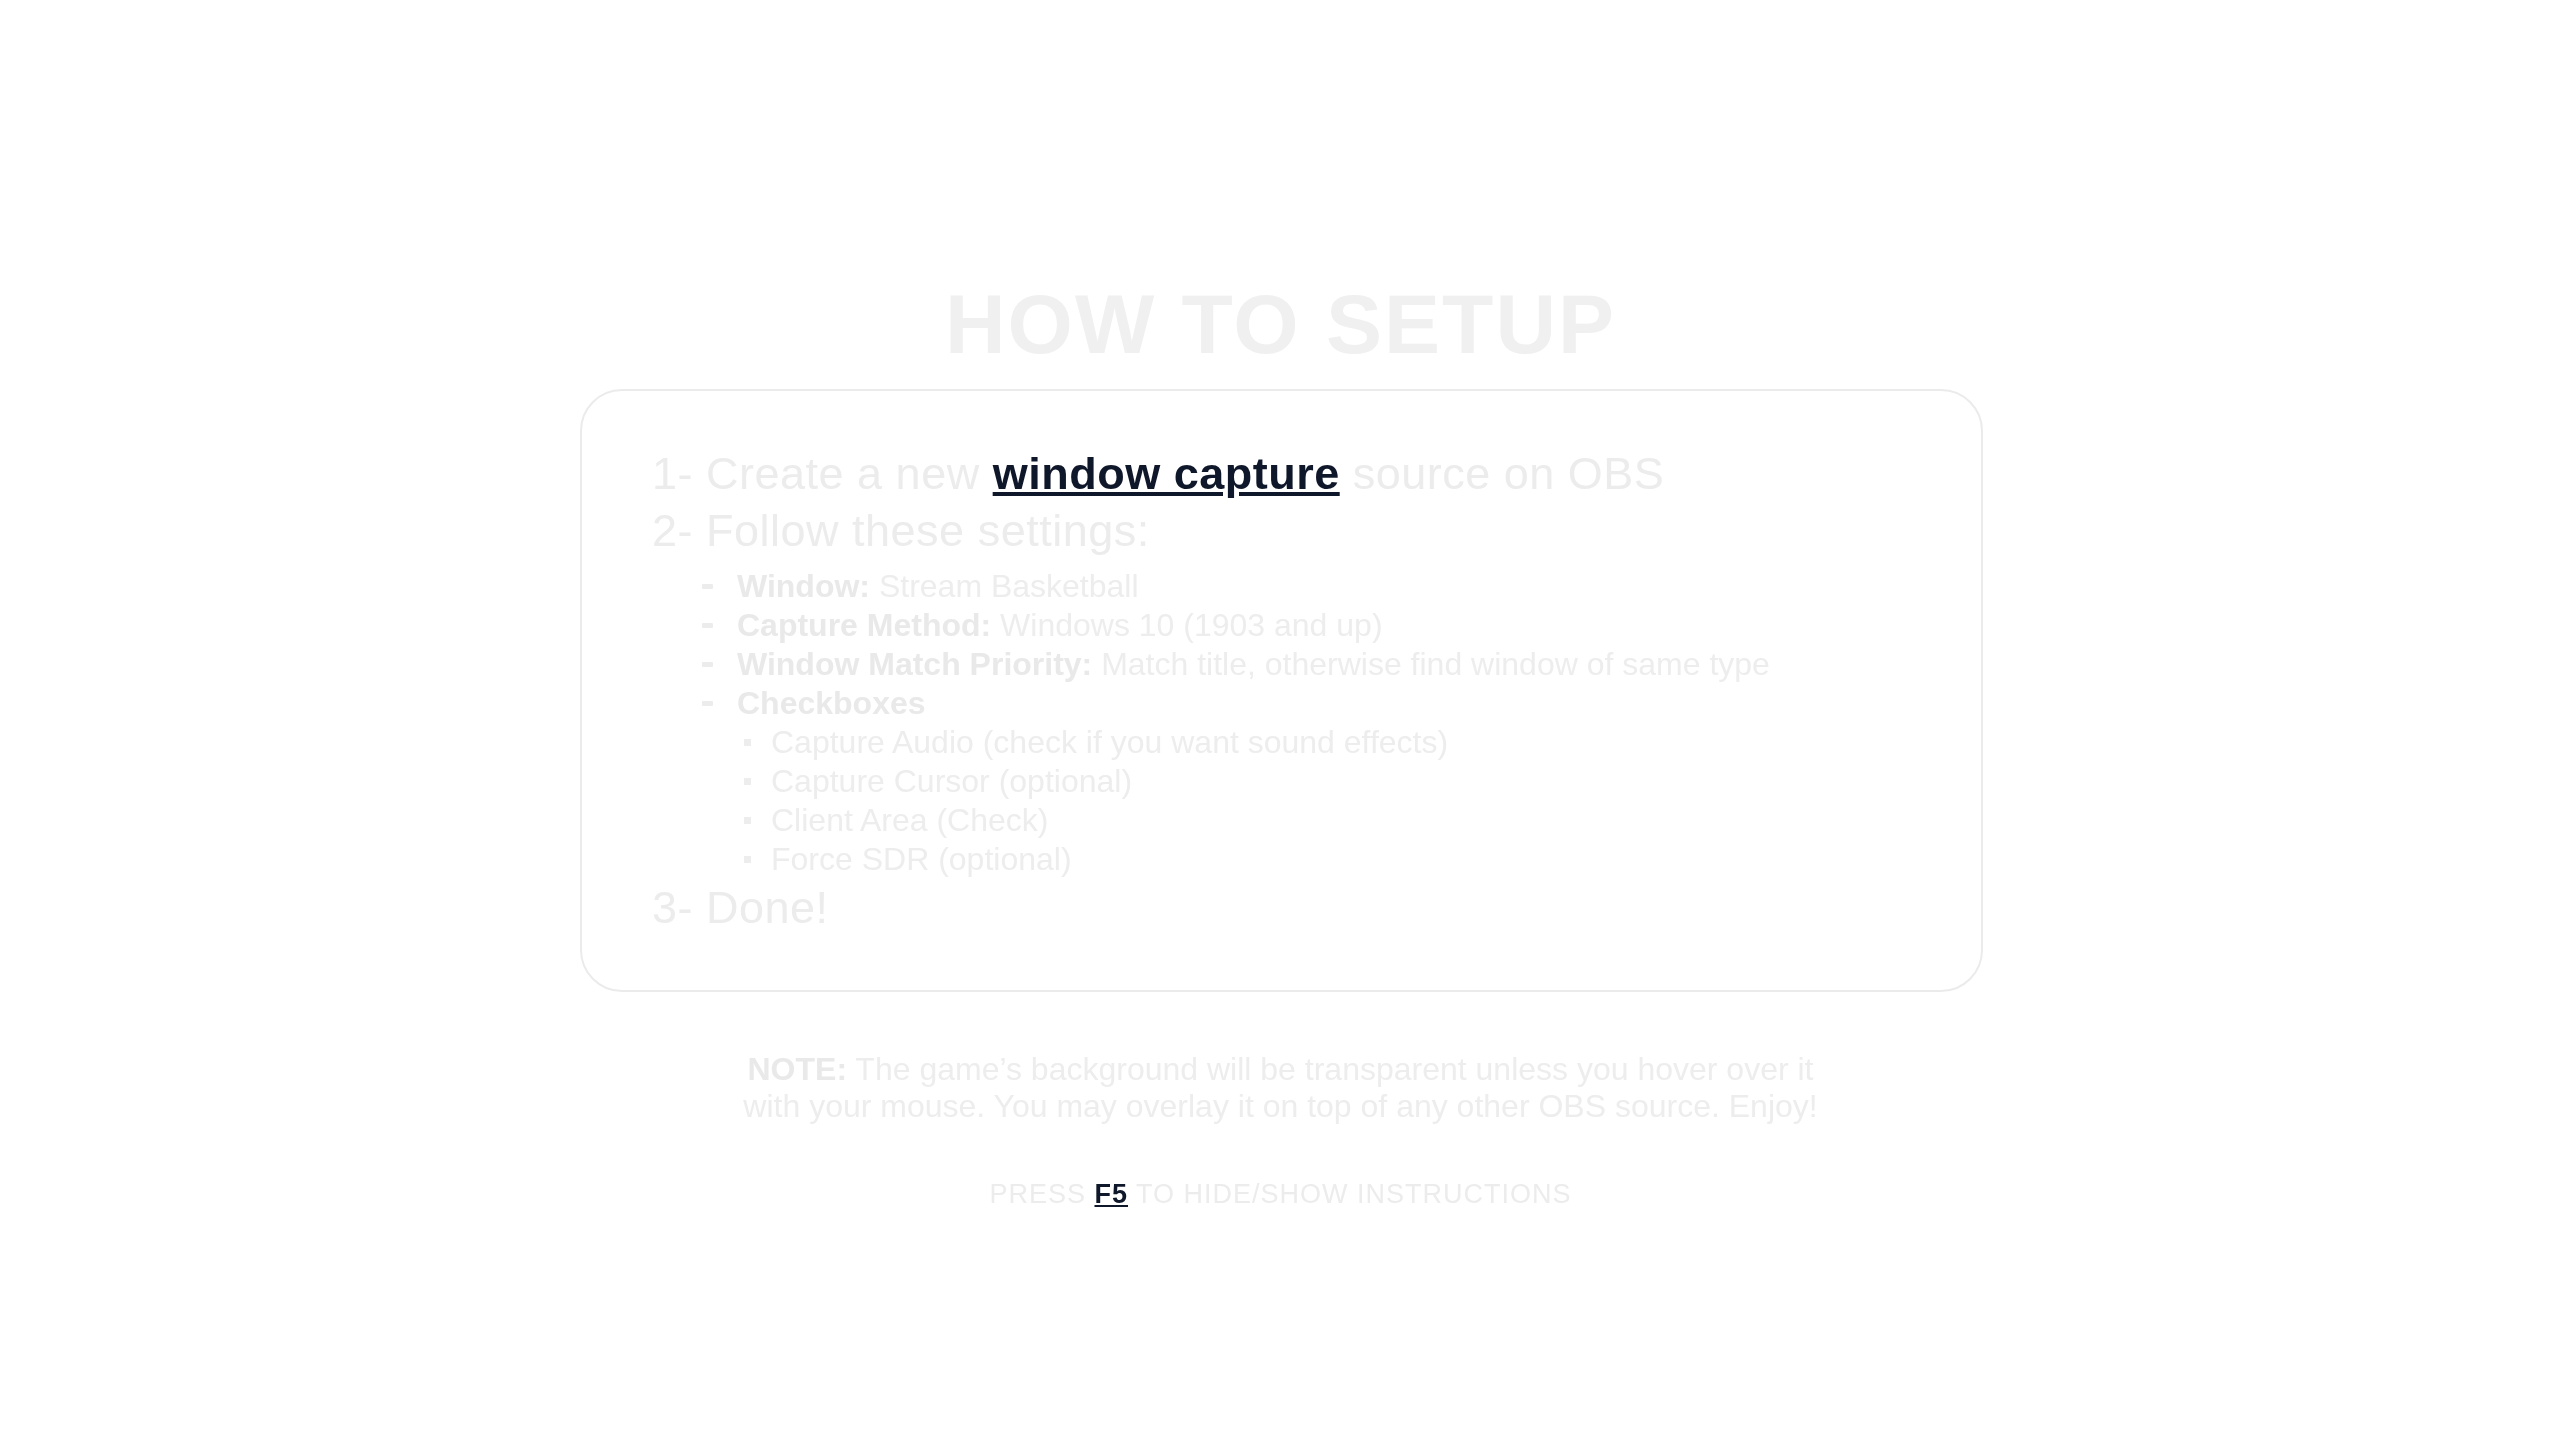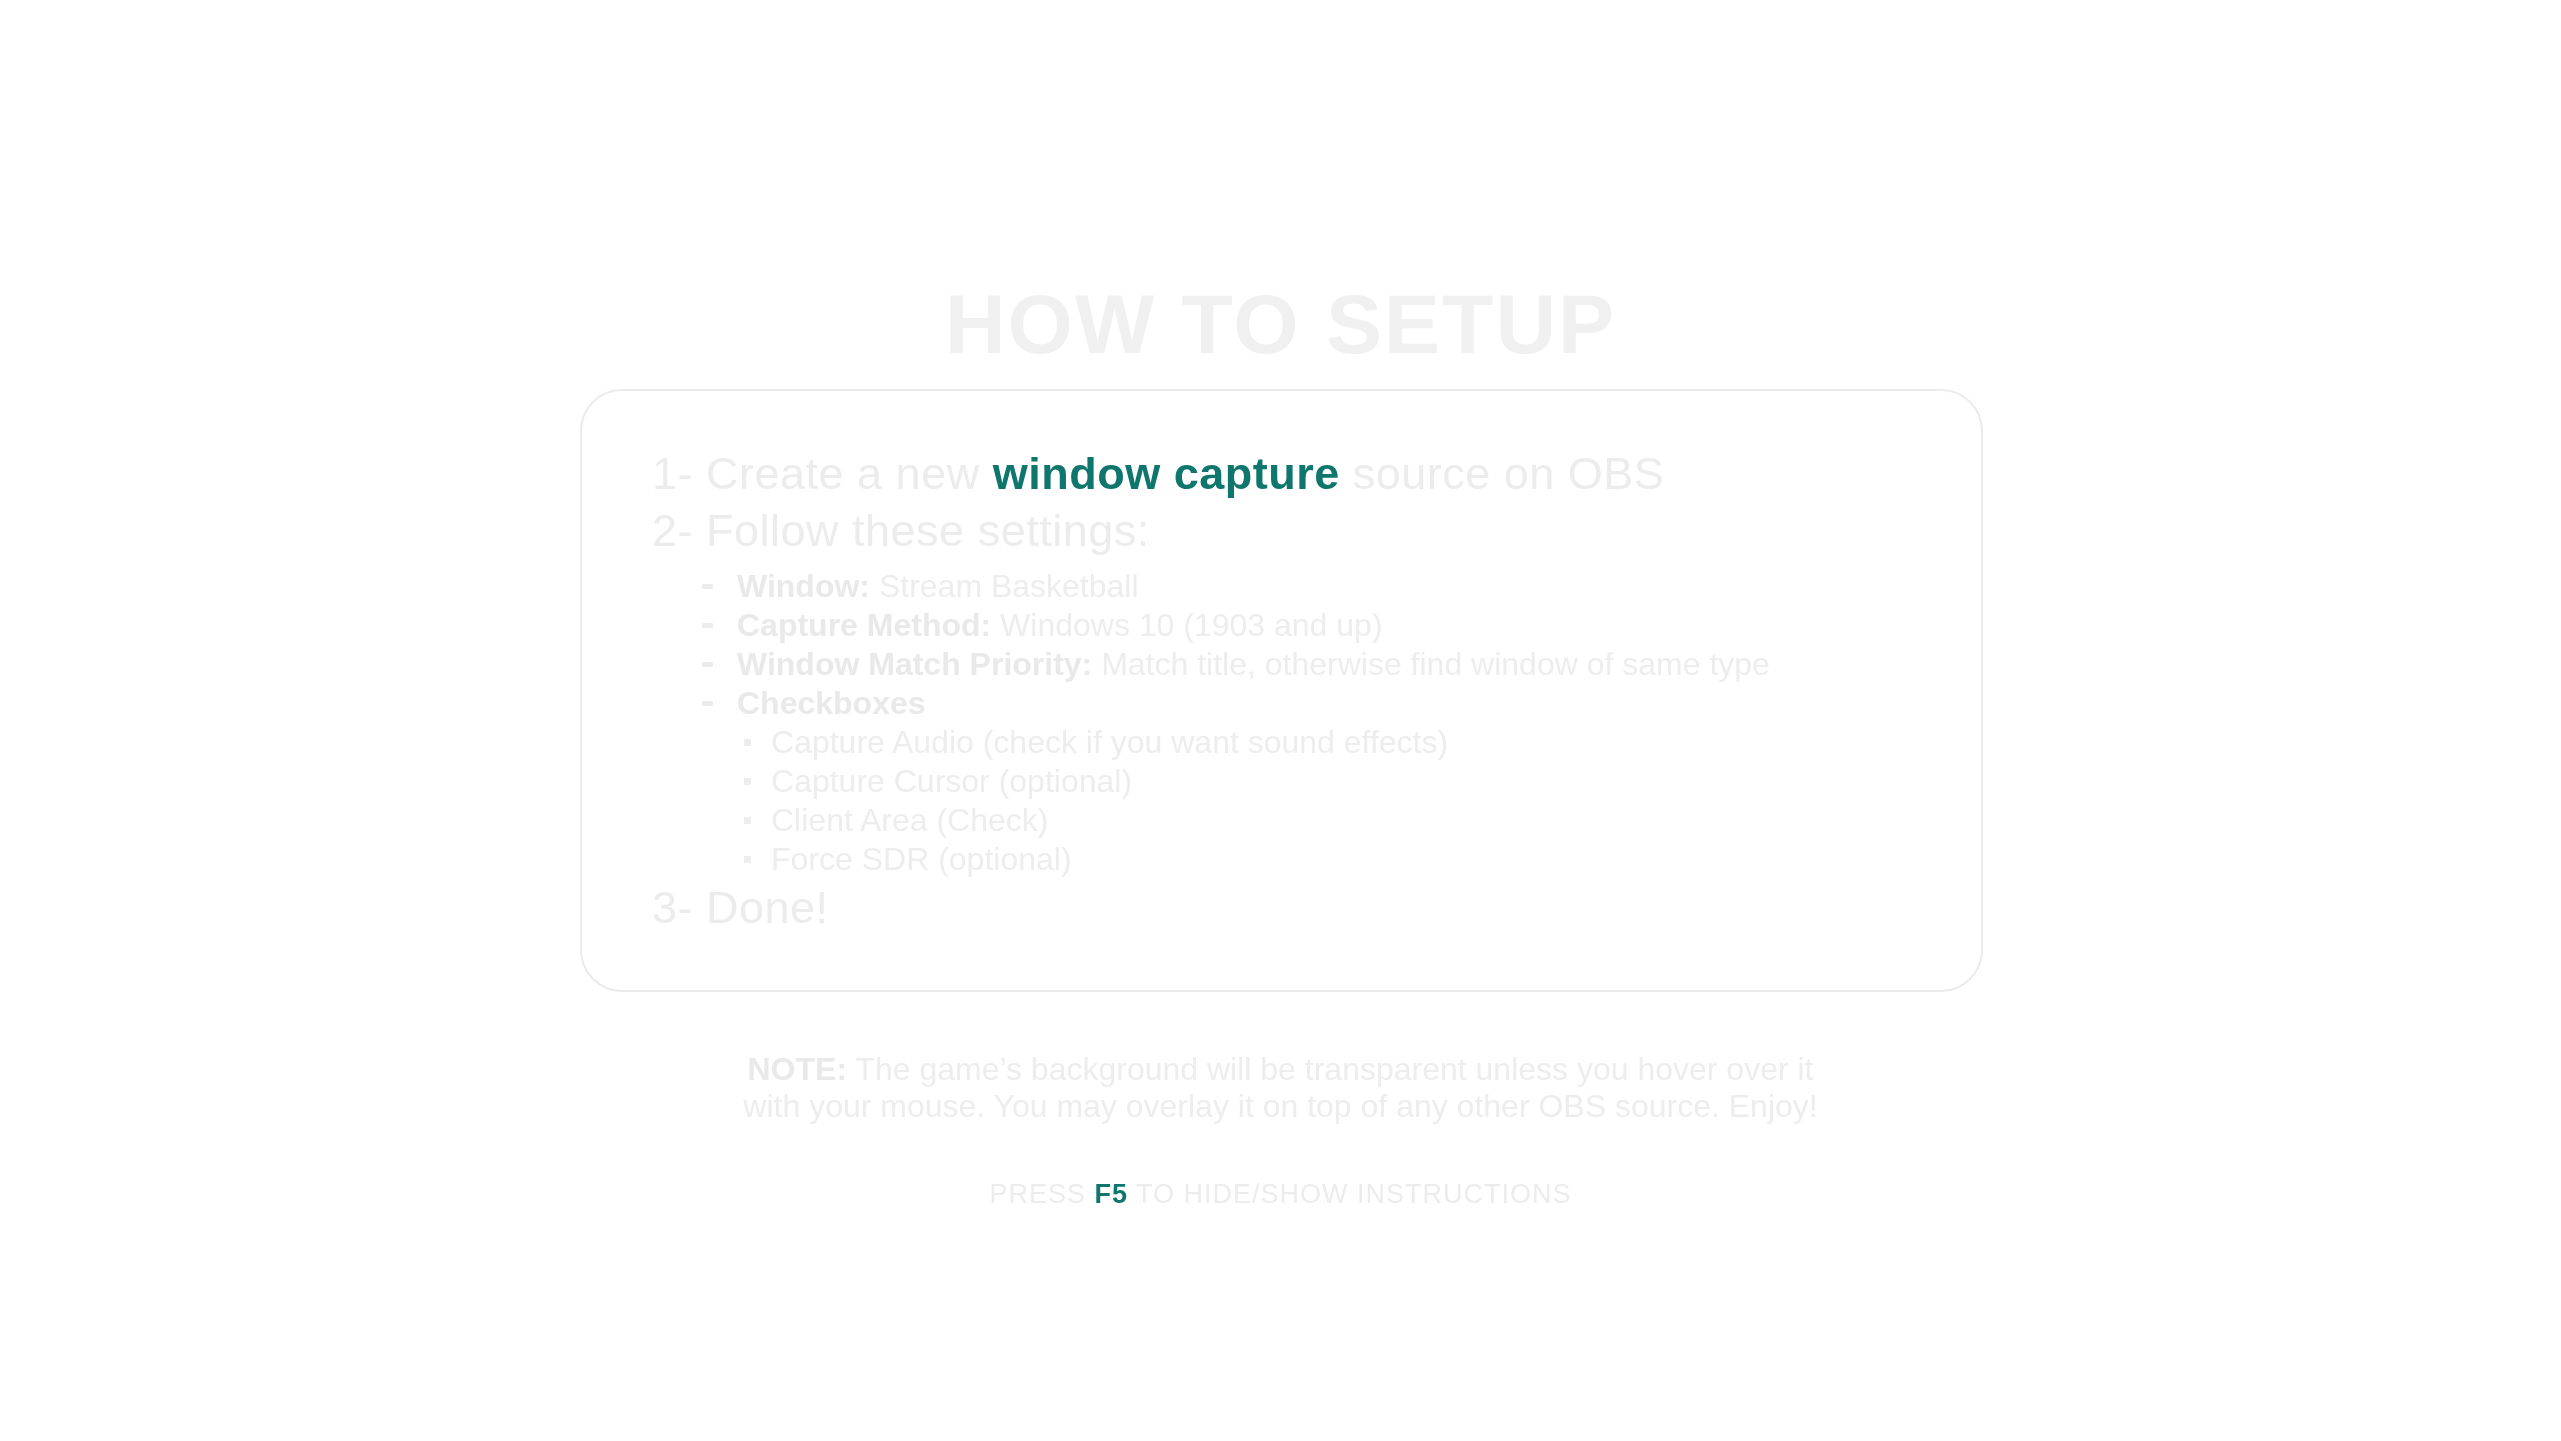--- a/index.html
+++ b/index.html
@@ -40,22 +40,23 @@
   }
   .step {
     font-size: 45px;
     line-height: 57px;
     font-weight: 500;
     letter-spacing: 0.5px;
     color: #ececec;
     white-space: nowrap;
   }
   .accent {
-    color: #0f766e;
+    color: #0f172a;
     font-weight: 700;
+    text-decoration: underline;
   }
   ul.settings {
     list-style: none;
     margin: 8px 0 0 0;
     padding: 0;
   }
   ul.settings > li {
     position: relative;
     padding-left: 85px;
     font-size: 32px;

